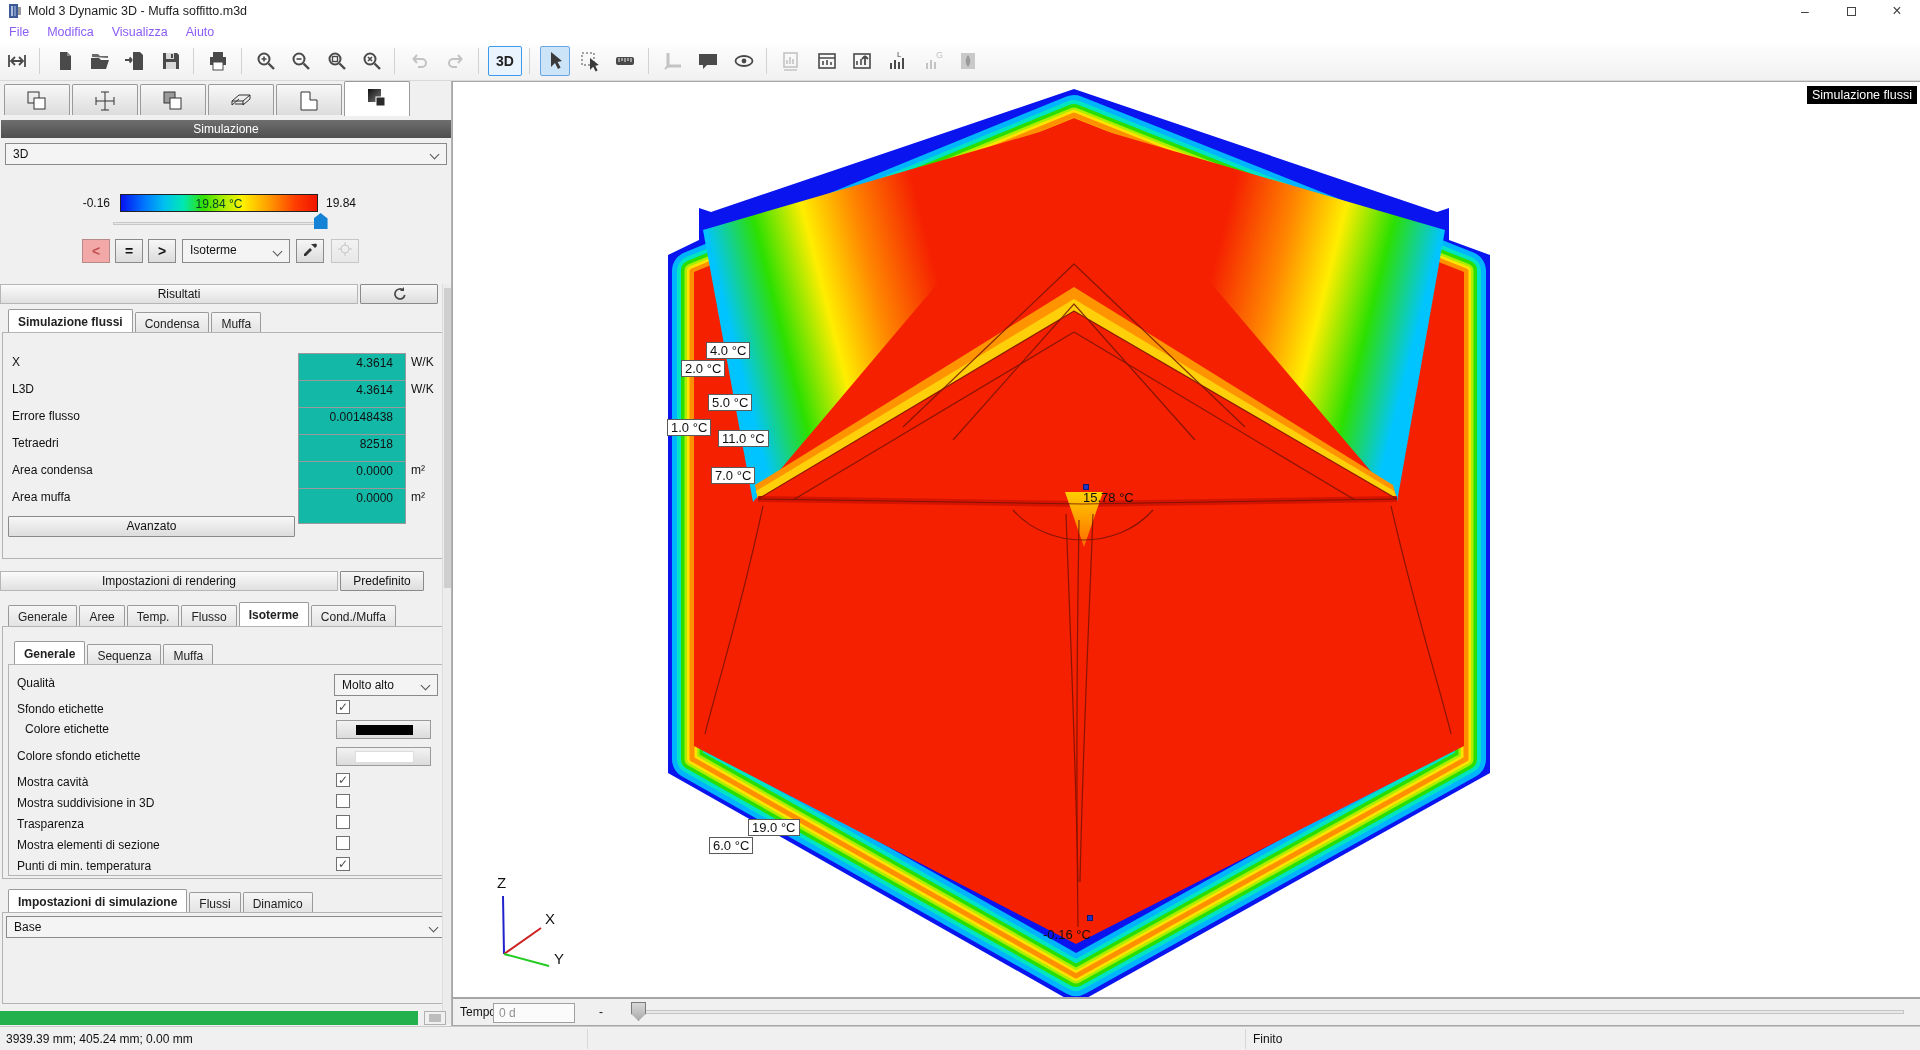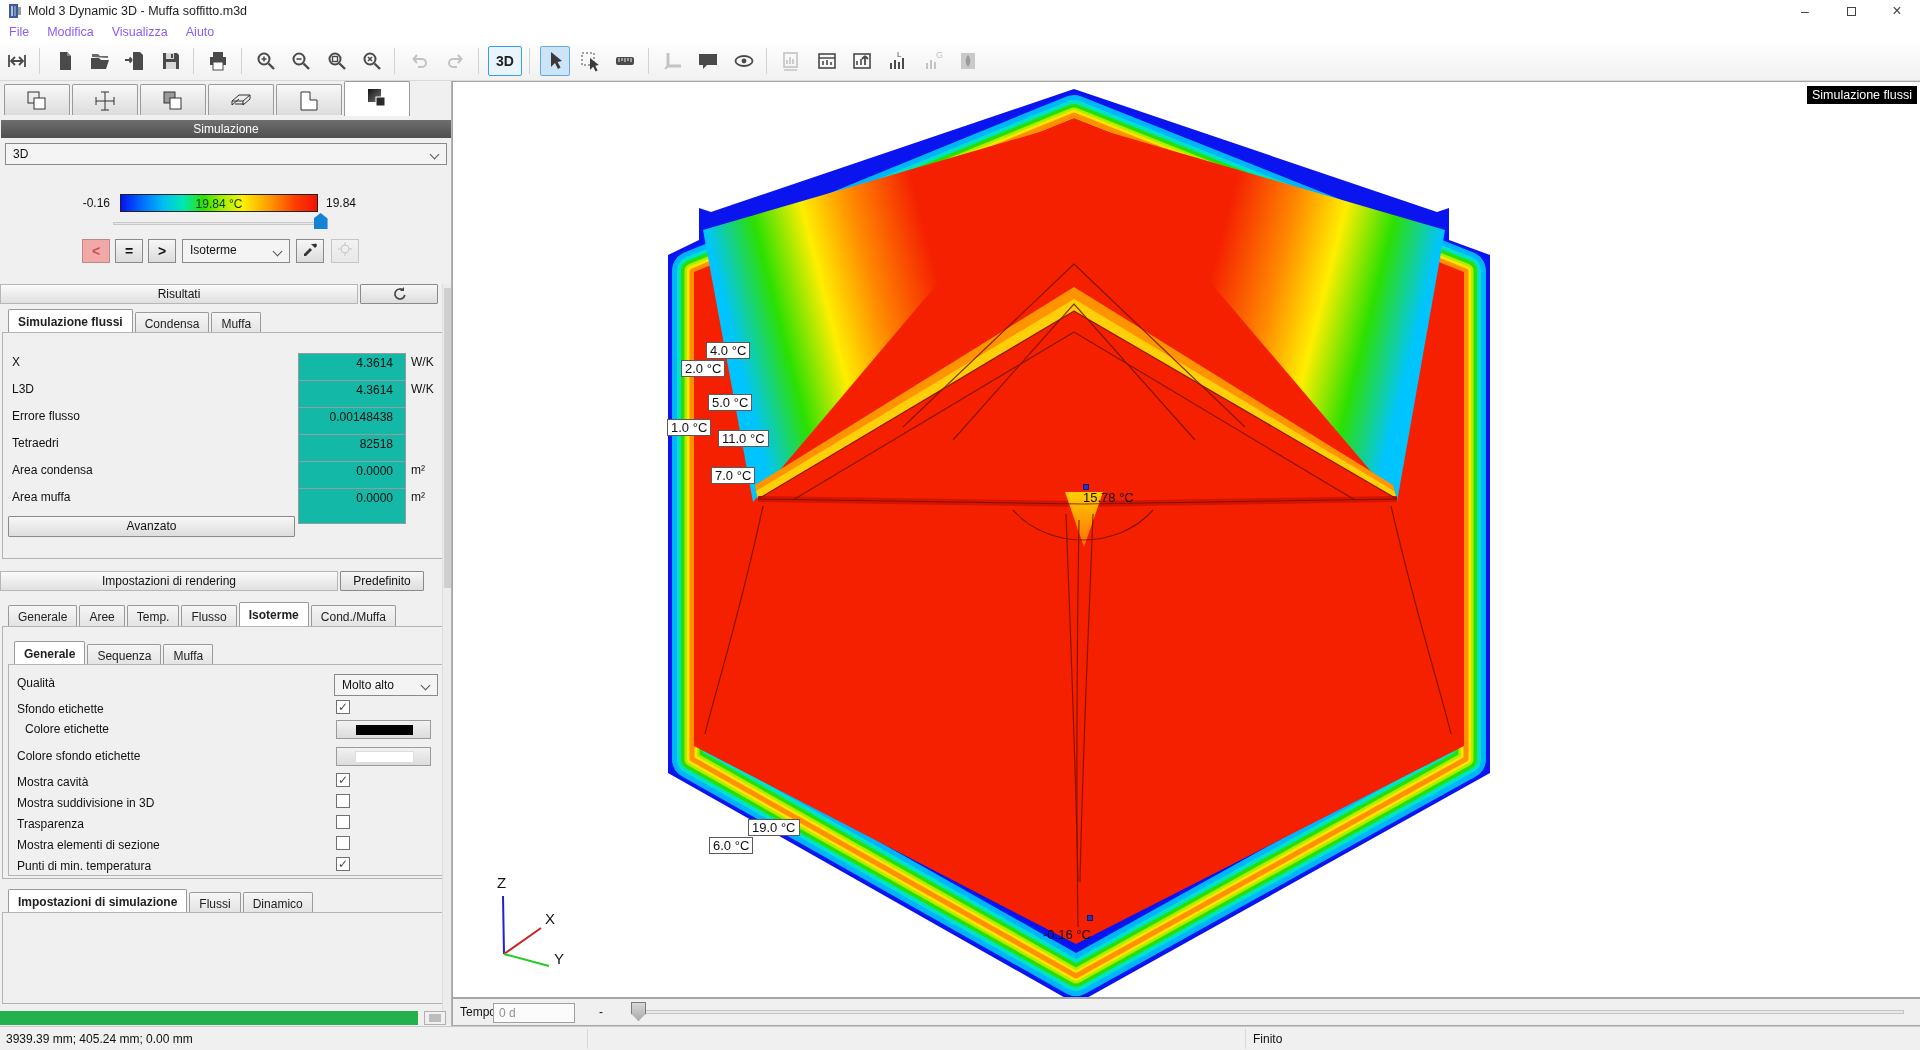--- a/index.html
+++ b/index.html
@@ -334,20 +334,23 @@
       <div style="position: absolute; left: 8px; top: 152px;">Trasparenza</div>
       <div class="cb" style="left: 327px; top: 150px;"></div>
       <div style="position: absolute; left: 8px; top: 173px;">Mostra elementi di sezione</div>
       <div class="cb" style="left: 327px; top: 171px;"></div>
       <div style="position: absolute; left: 8px; top: 194px;">Punti di min. temperatura</div>
       <div class="cb" style="left: 327px; top: 192px;">✓</div>
     </div>
 
   <div class="tabsrow" id="sim-tabs" style="left:8px; top:808px"><span class="tab active">Impostazioni di simulazione</span><span class="tab">Flussi</span><span class="tab">Dinamico</span></div>
   <div class="grp" style="left:2px; top:831px; width:448px; height:92px"></div>
+  <div class="select" style="left:6px; top:835px; width:440px; height:22px">
+    <span>Base</span><span class="chev"></span>
+  </div>
 
   <div id="scrollbar">
       <div id="scrollthumb"></div>
     </div>
 
   <div id="progress-track">
       <div id="progress-fill" style="width: 100%;"></div>
     </div>
   <div id="progress-btn">
       <div></div>

